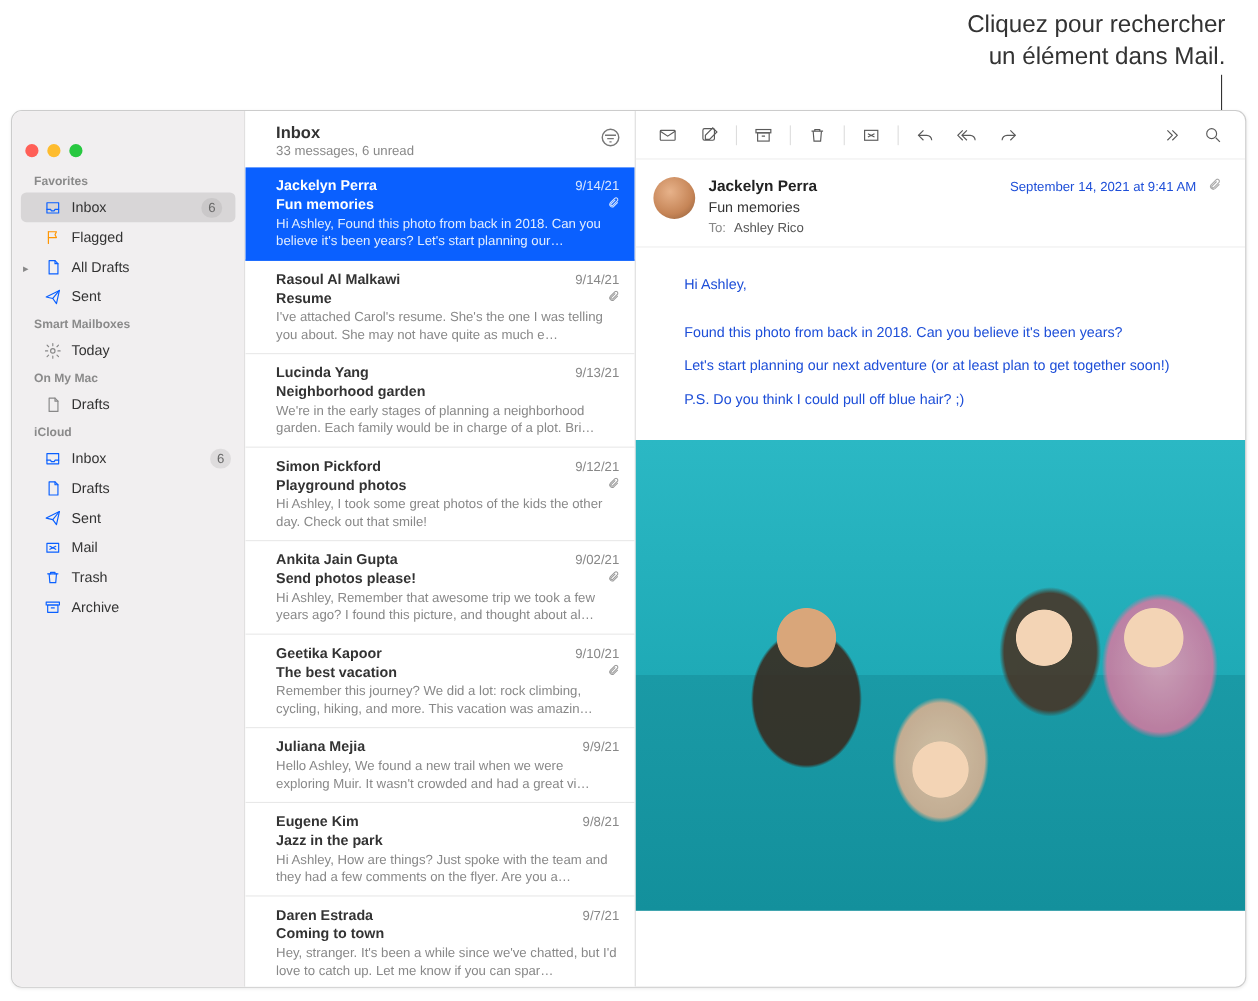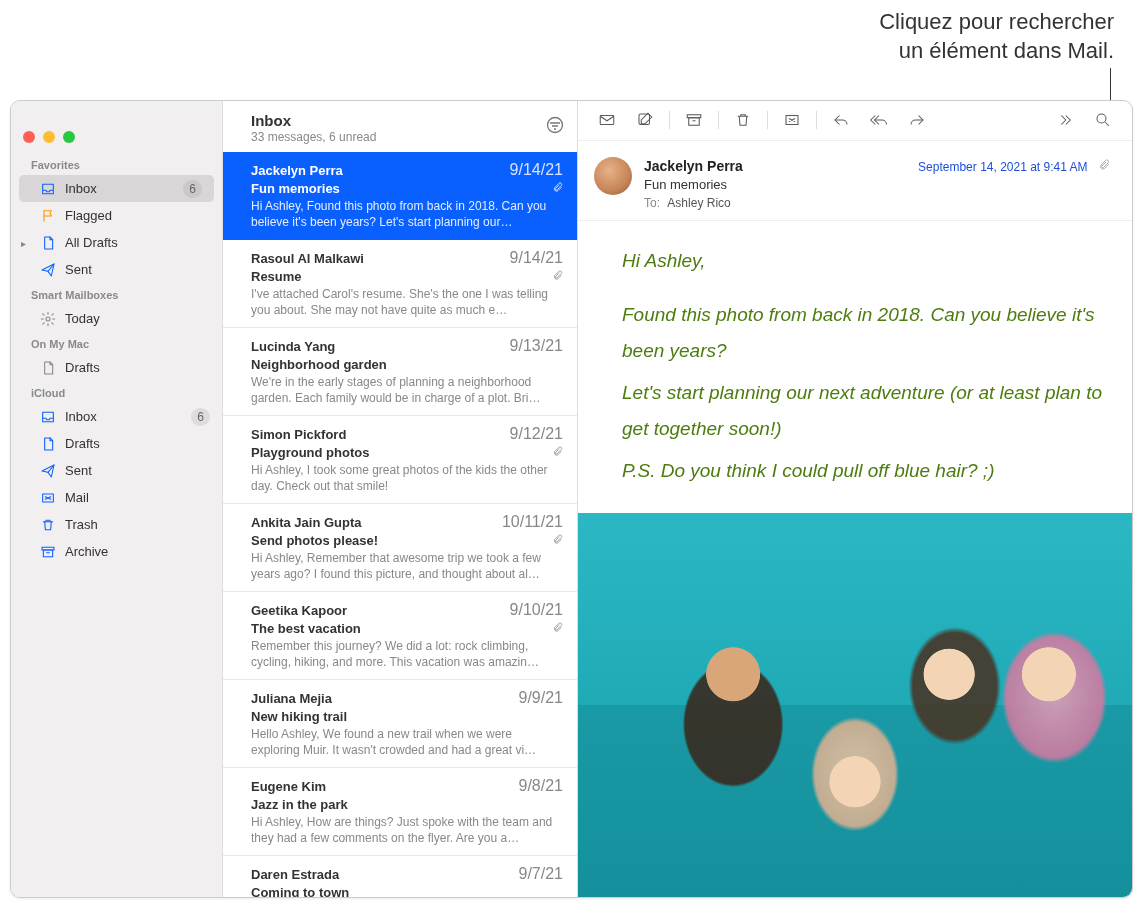--- a/index.html
+++ b/index.html
@@ -100,21 +100,21 @@
   .messages { flex:1; overflow:hidden; }
   .msg {
     padding: 9px 14px 9px 28px;
     border-bottom: 1px solid #e8e8e8;
     cursor:default;
     position:relative;
   }
   .msg.selected { background:#0a60ff; color:#fff; border-bottom-color:#0a60ff; }
   .msg .row1 { display:flex; justify-content:space-between; align-items:baseline; }
   .msg .sender { font-weight:600; font-size:13px; }
-  .msg .date { font-size:16px; color:#888; }
+  .msg .date { font-size:12px; color:#888; }
   .msg.selected .date { color:#d6e4ff; }
   .msg .subject { font-size:13px; font-weight:600; margin-top:2px; display:flex; align-items:center; }
   .msg .clip { margin-left:auto; color:#999; }
   .msg.selected .clip { color:#d6e4ff; }
   .msg .preview { font-size:12px; color:#888; margin-top:2px; line-height:1.35; max-height:32px; overflow:hidden; }
   .msg.selected .preview { color:#e2edff; }
   
   .reader {
     flex:1;
     display:flex;
@@ -144,24 +144,23 @@
   .mh-main { flex:1; min-width:0; }
   .mh-top { display:flex; justify-content:space-between; align-items:baseline; gap:12px; }
   .mh-sender { font-weight:700; font-size:14px; color:#222; }
   .mh-date { font-size:12px; color:#1d4ed8; white-space:nowrap; }
   .mh-subject { font-size:13px; color:#333; margin-top:2px; }
   .mh-to { font-size:12px; color:#888; margin-top:4px; }
   .mh-to .to-name { color:#555; margin-left:4px; }
   .mh-clip { color:#aaa; margin-left:6px; }
   .body {
     padding: 22px 22px 12px 44px;
-    font-size: 19px;
-    color:#4d7c0f;
+    font-size: 13px;
+    color:#1d4ed8;
     line-height:1.9;
-    font-style:italic;
   }
   .body p { margin-bottom: 6px; }
   .photo {
     margin: 6px 0 0 0;
     height: 428px;
     background: linear-gradient(180deg, #2bb8c4 0%, #1faab6 50%, #1a9aa6 50%, #13909c 100%);
     position:relative;
     overflow:hidden;
   }
   .photo::before {
@@ -385,21 +384,21 @@
             <span>Playground photos</span>
             <span class="clip"><svg width="11" height="11" viewBox="0 0 24 24" fill="none" stroke="currentColor" stroke-width="2">
                 <path d="M21 11l-8 8a5 5 0 01-7-7l9-9a3.5 3.5 0 015 5l-9 9a2 2 0 01-3-3l8-8"></path>
               </svg></span>
           </div>
           <div class="preview">Hi Ashley, I took some great photos of the kids the other day. Check out that smile!</div>
         </div>
         <div class="msg">
           <div class="row1">
             <span class="sender">Ankita Jain Gupta</span>
-            <span class="date">10/11/21</span>
+            <span class="date">9/02/21</span>
           </div>
           <div class="subject">
             <span>Send photos please!</span>
             <span class="clip"><svg width="11" height="11" viewBox="0 0 24 24" fill="none" stroke="currentColor" stroke-width="2">
                 <path d="M21 11l-8 8a5 5 0 01-7-7l9-9a3.5 3.5 0 015 5l-9 9a2 2 0 01-3-3l8-8"></path>
               </svg></span>
           </div>
           <div class="preview">Hi Ashley, Remember that awesome trip we took a few years ago? I found this picture, and thought about al…</div>
         </div>
         <div class="msg">
@@ -412,23 +411,20 @@
             <span class="clip"><svg width="11" height="11" viewBox="0 0 24 24" fill="none" stroke="currentColor" stroke-width="2">
                 <path d="M21 11l-8 8a5 5 0 01-7-7l9-9a3.5 3.5 0 015 5l-9 9a2 2 0 01-3-3l8-8"></path>
               </svg></span>
           </div>
           <div class="preview">Remember this journey? We did a lot: rock climbing, cycling, hiking, and more. This vacation was amazin…</div>
         </div>
         <div class="msg">
           <div class="row1">
             <span class="sender">Juliana Mejia</span>
             <span class="date">9/9/21</span>
-          </div>
-          <div class="subject">
-            <span>New hiking trail</span>
           </div>
           <div class="preview">Hello Ashley, We found a new trail when we were exploring Muir. It wasn't crowded and had a great vi…</div>
         </div>
         <div class="msg">
           <div class="row1">
             <span class="sender">Eugene Kim</span>
             <span class="date">9/8/21</span>
           </div>
           <div class="subject">
             <span>Jazz in the park</span>

